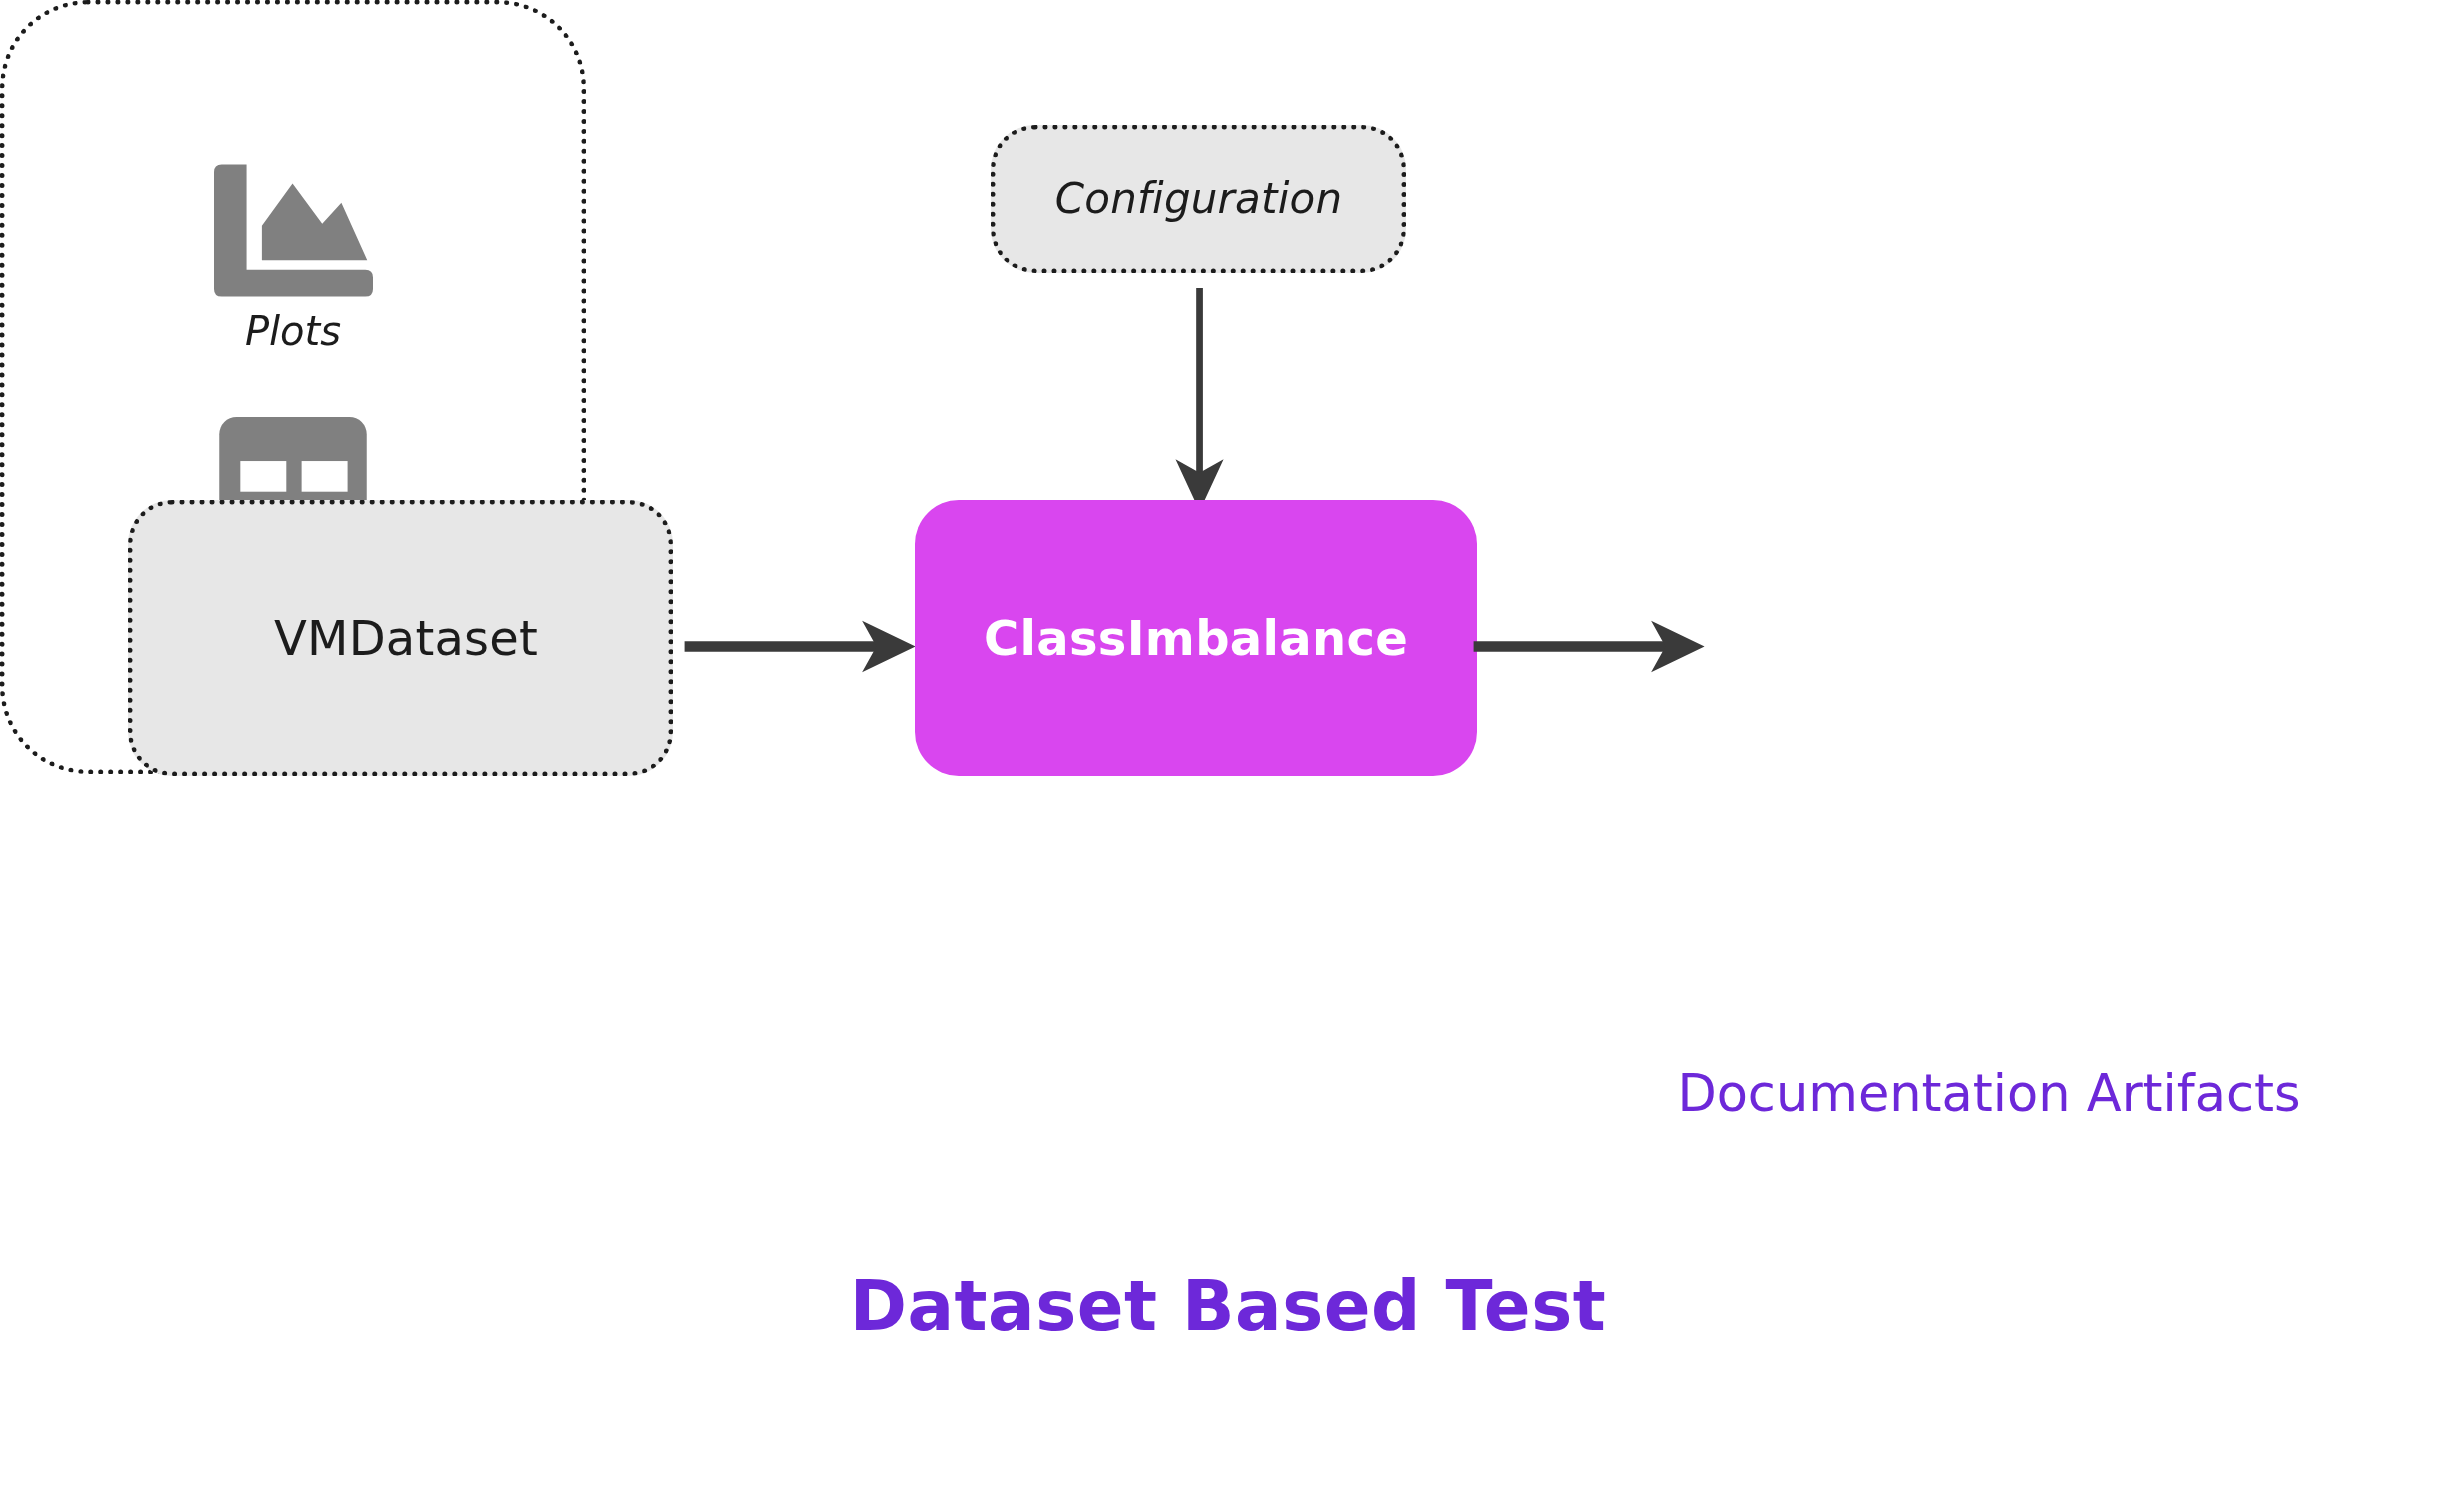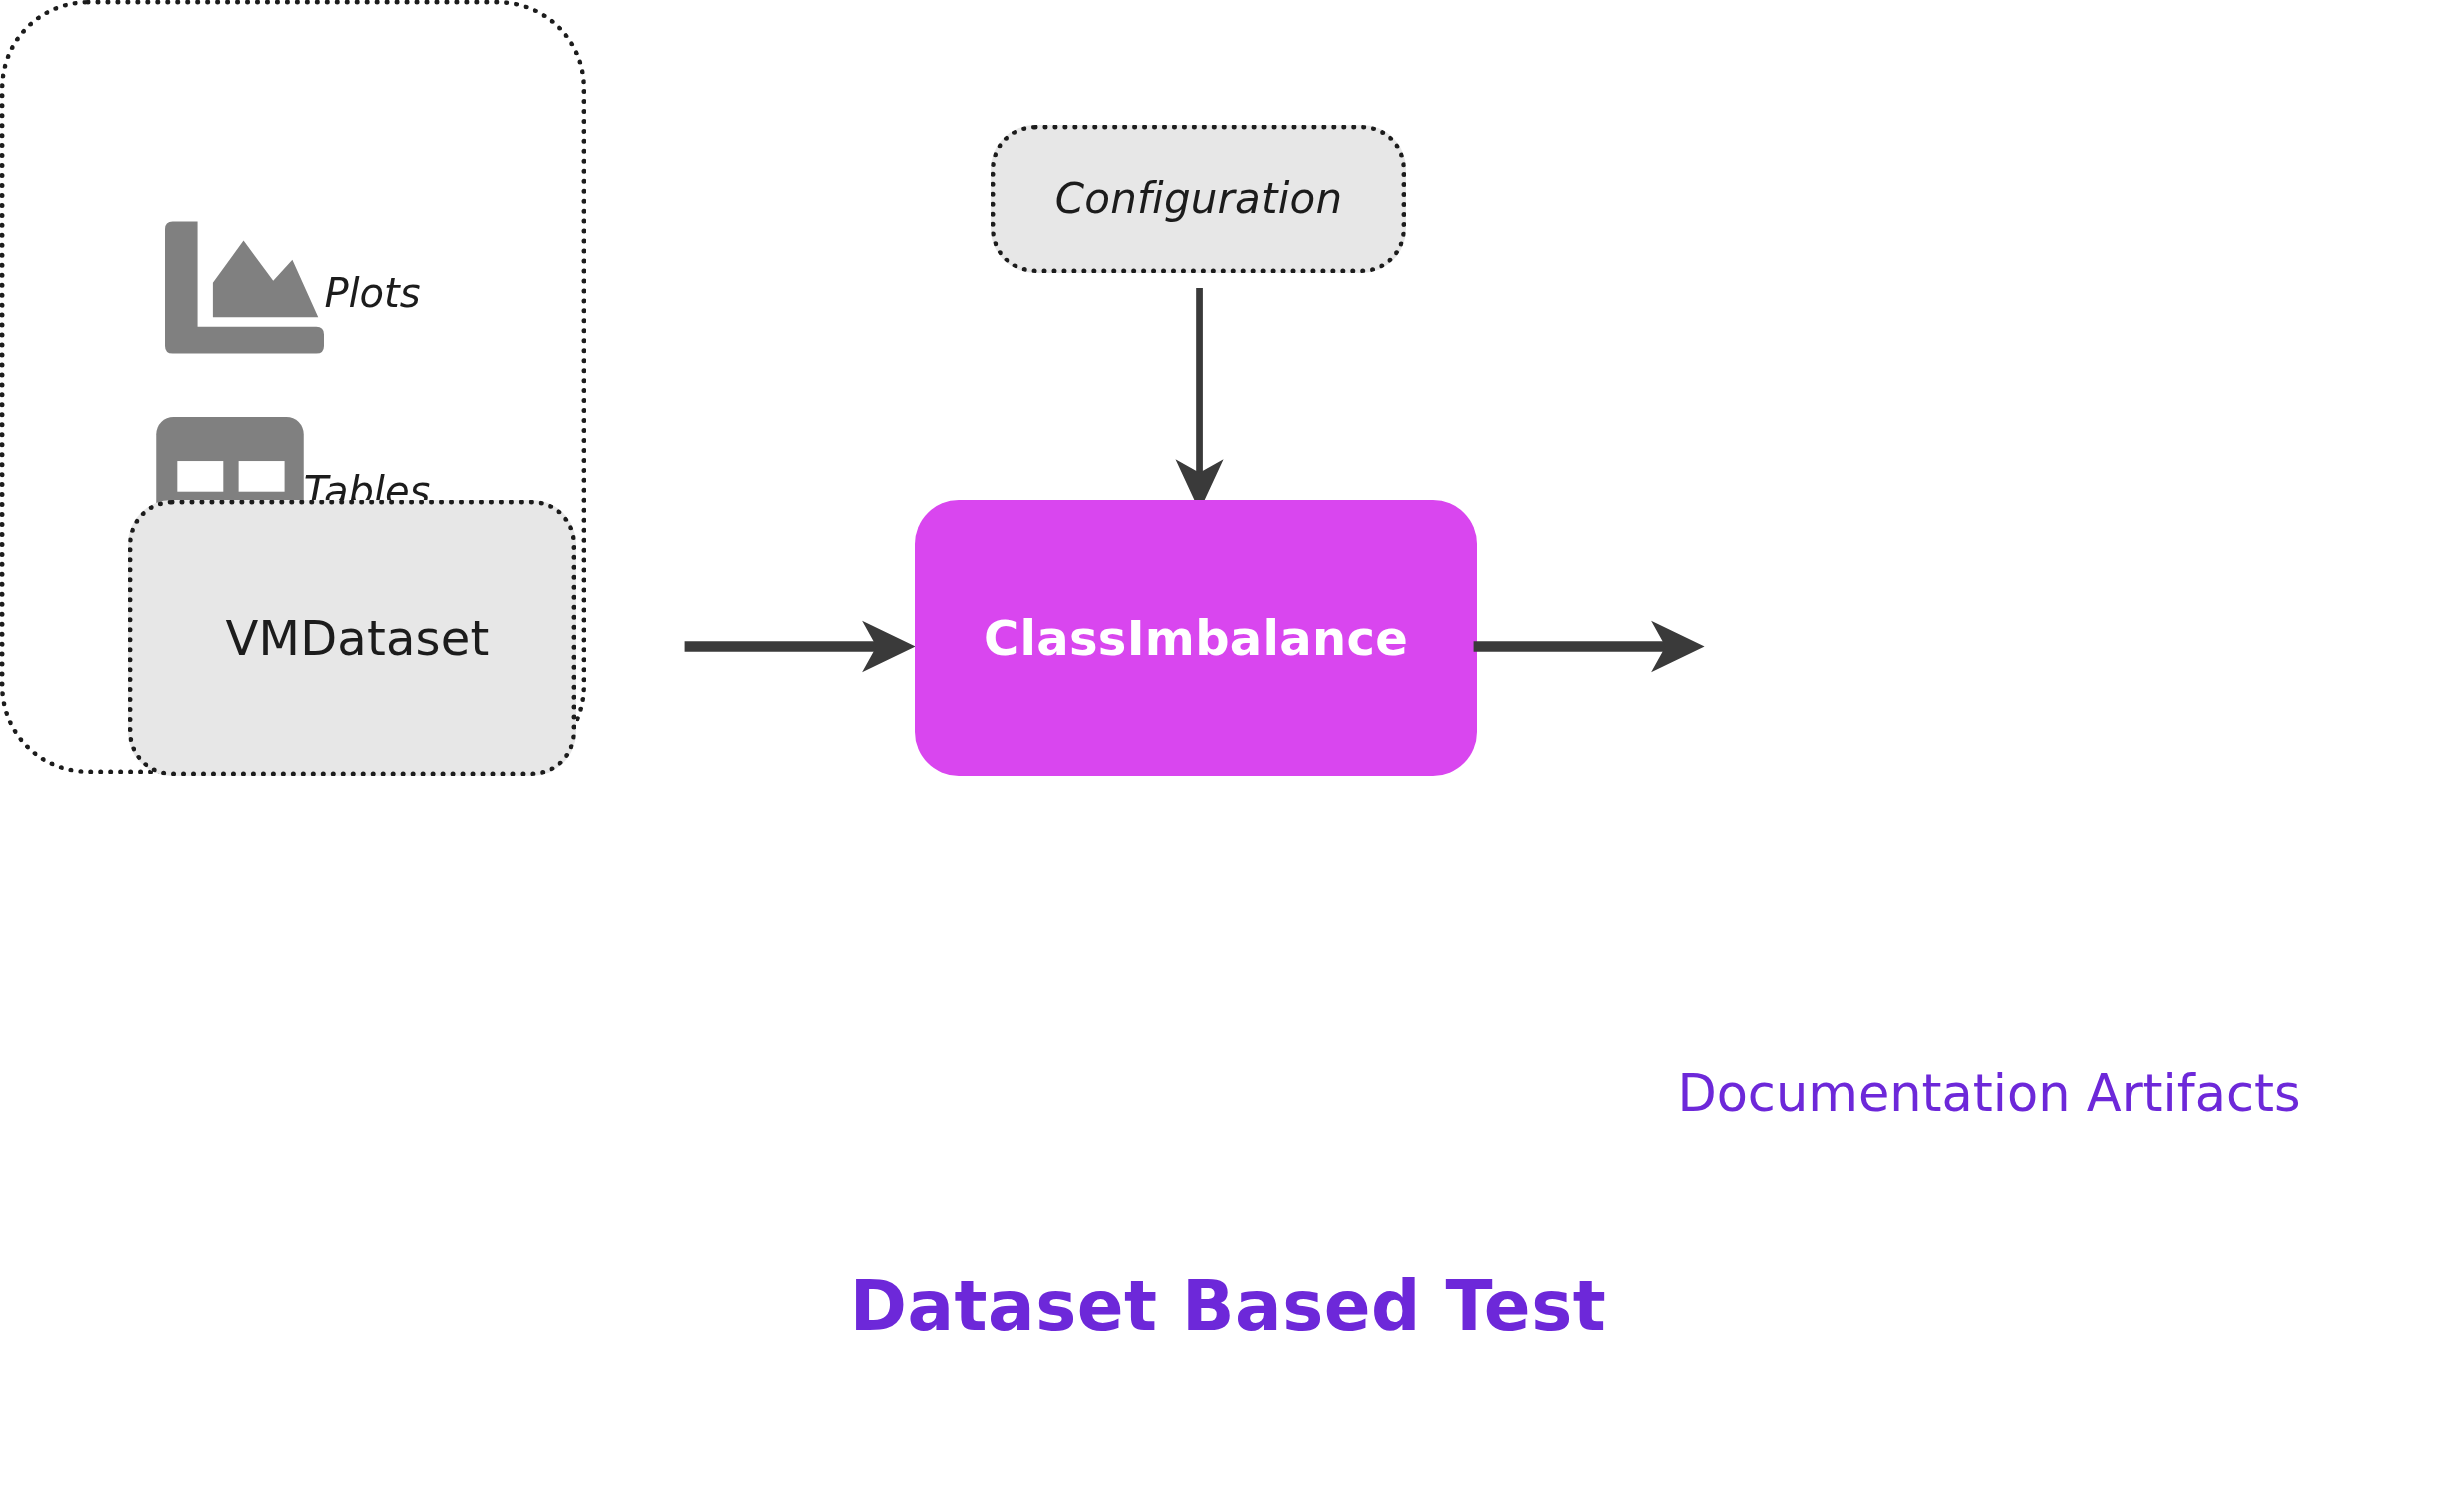--- a/index.html
+++ b/index.html
@@ -50,21 +50,21 @@
     top: 125px;
     width: 415px;
     height: 148px;
   }
   #config-node .node-label { font-size: 42px; }
 
   
   #dataset-node {
     left: 128px;
     top: 500px;
-    width: 448px;
+    width: 545px;
     height: 276px;
     padding-left: 11px;
   }
   #dataset-node .node-label { font-size: 48px; }
 
   
   #test-node {
     left: 915px;
     top: 500px;
     width: 562px;
@@ -88,21 +88,21 @@
     background: #ffffff;
     border: 5.8px dotted #1c1c1c;
     border-radius: 88px;
     display: flex;
     flex-direction: column;
     align-items: center;
     justify-content: center;
   }
   .artifact-item {
     display: flex;
-    flex-direction: row;
+    flex-direction: column;
     align-items: center;
   }
   .artifact-item + .artifact-item { margin-top: 63px; }
   .artifact-label {
     font-size: 40px;
     font-style: italic;
     color: #1c1c1c;
     margin-top: 11.5px;
   }
   .artifact-icon { display: block; }

